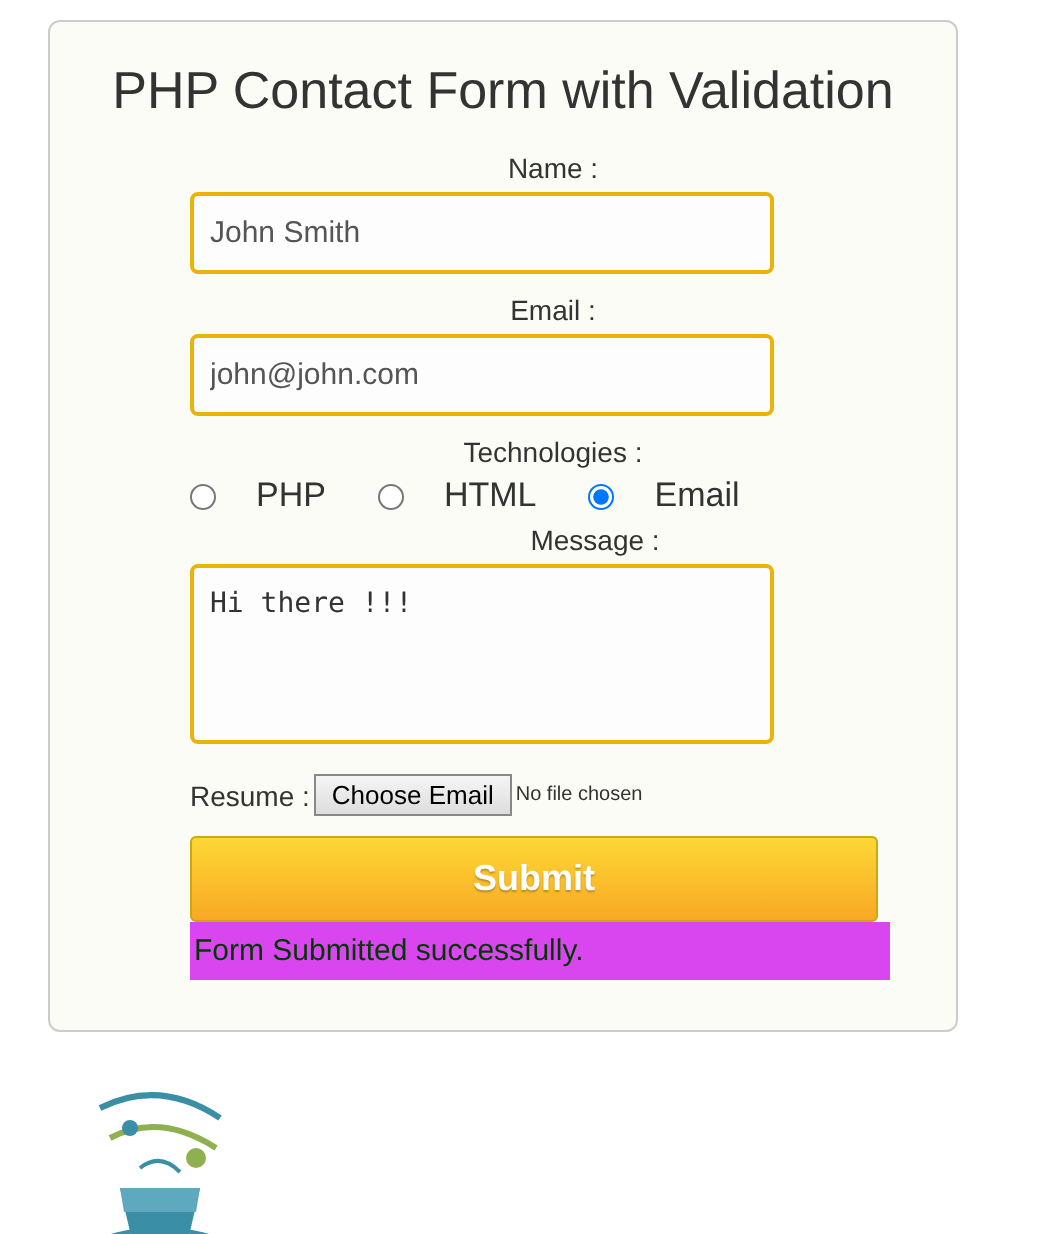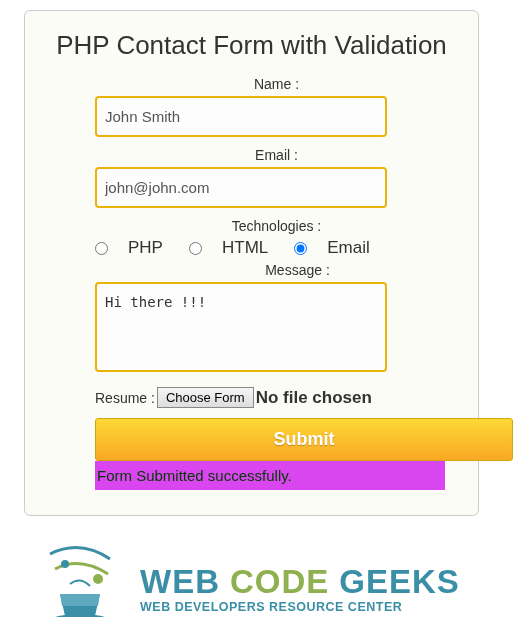--- a/index.html
+++ b/index.html
@@ -74,25 +74,24 @@
       font-size: 14px;
     }
     .file-btn {
       border: 1px solid #888;
       background: linear-gradient(#f5f5f5,#ddd);
       padding: 2px 8px;
       font-size: 13px;
       cursor: pointer;
     }
     .file-status {
-      font-size: 17px;
-      font-weight: bold;
+      font-size: 10px;
     }
     .submit-btn {
-      width: 418px;
+      width: 344px;
       margin-top: 10px;
       padding: 10px 0;
       border: 1px solid #c9a90e;
       border-radius: 3px;
       background: linear-gradient(#fdd835, #fbc02d 50%, #f9a825);
       color: #fff;
       font-size: 18px;
       font-weight: bold;
       text-shadow: 0 1px 1px rgba(0,0,0,0.25);
       cursor: pointer;
@@ -160,21 +159,21 @@
       <label>HTML</label>
       <input type="radio" name="tech" checked="" style="">
       <label>Email</label>
     </div>
 
     <div class="field-label" style="margin-top:2px;margin-left:42px;">Message :</div>
     <textarea class="textarea-input" style="">Hi there !!!</textarea>
 
     <div class="resume-row">
       <span>Resume :</span>
-      <button type="button" class="file-btn">Choose Form</button>
+      <button type="button" class="file-btn">Choose Email</button>
       <span class="file-status">No file chosen</span>
     </div>
 
     <button type="button" class="submit-btn">Submit</button>
 
     <div class="success-bar">Form Submitted successfully.</div>
   </div>
 </div>
 
 <div class="logo-area">
@@ -183,22 +182,14 @@
       <ellipse cx="50" cy="95" rx="40" ry="10" fill="none" stroke="#8fb04e" stroke-width="3"></ellipse>
       <ellipse cx="50" cy="88" rx="30" ry="7" fill="none" stroke="#3a8fa6" stroke-width="2"></ellipse>
       <path d="M30 60 L70 60 L62 95 L38 95 Z" fill="#3a8fa6"></path>
       <path d="M30 60 L70 60 L68 72 L32 72 Z" fill="#5fa9be"></path>
       <path d="M20 20 Q50 5 80 25" fill="none" stroke="#3a8fa6" stroke-width="3"></path>
       <path d="M25 35 Q50 22 78 40" fill="none" stroke="#8fb04e" stroke-width="3"></path>
       <circle cx="68" cy="45" r="5" fill="#8fb04e"></circle>
       <circle cx="35" cy="30" r="4" fill="#3a8fa6"></circle>
       <path d="M40 50 Q50 42 60 52" fill="none" stroke="#3a8fa6" stroke-width="2"></path>
     </svg>
-    <div class="logo-txt">
-      <div class="logo-main">
-        <span class="w1">WEB</span>
-        <span class="w2">CODE</span>
-        <span class="w3">GEEKS</span>
-      </div>
-      <div class="logo-sub">WEB DEVELOPERS RESOURCE CENTER</div>
-    </div>
   </div>
 </div>
 
 </body></html>

